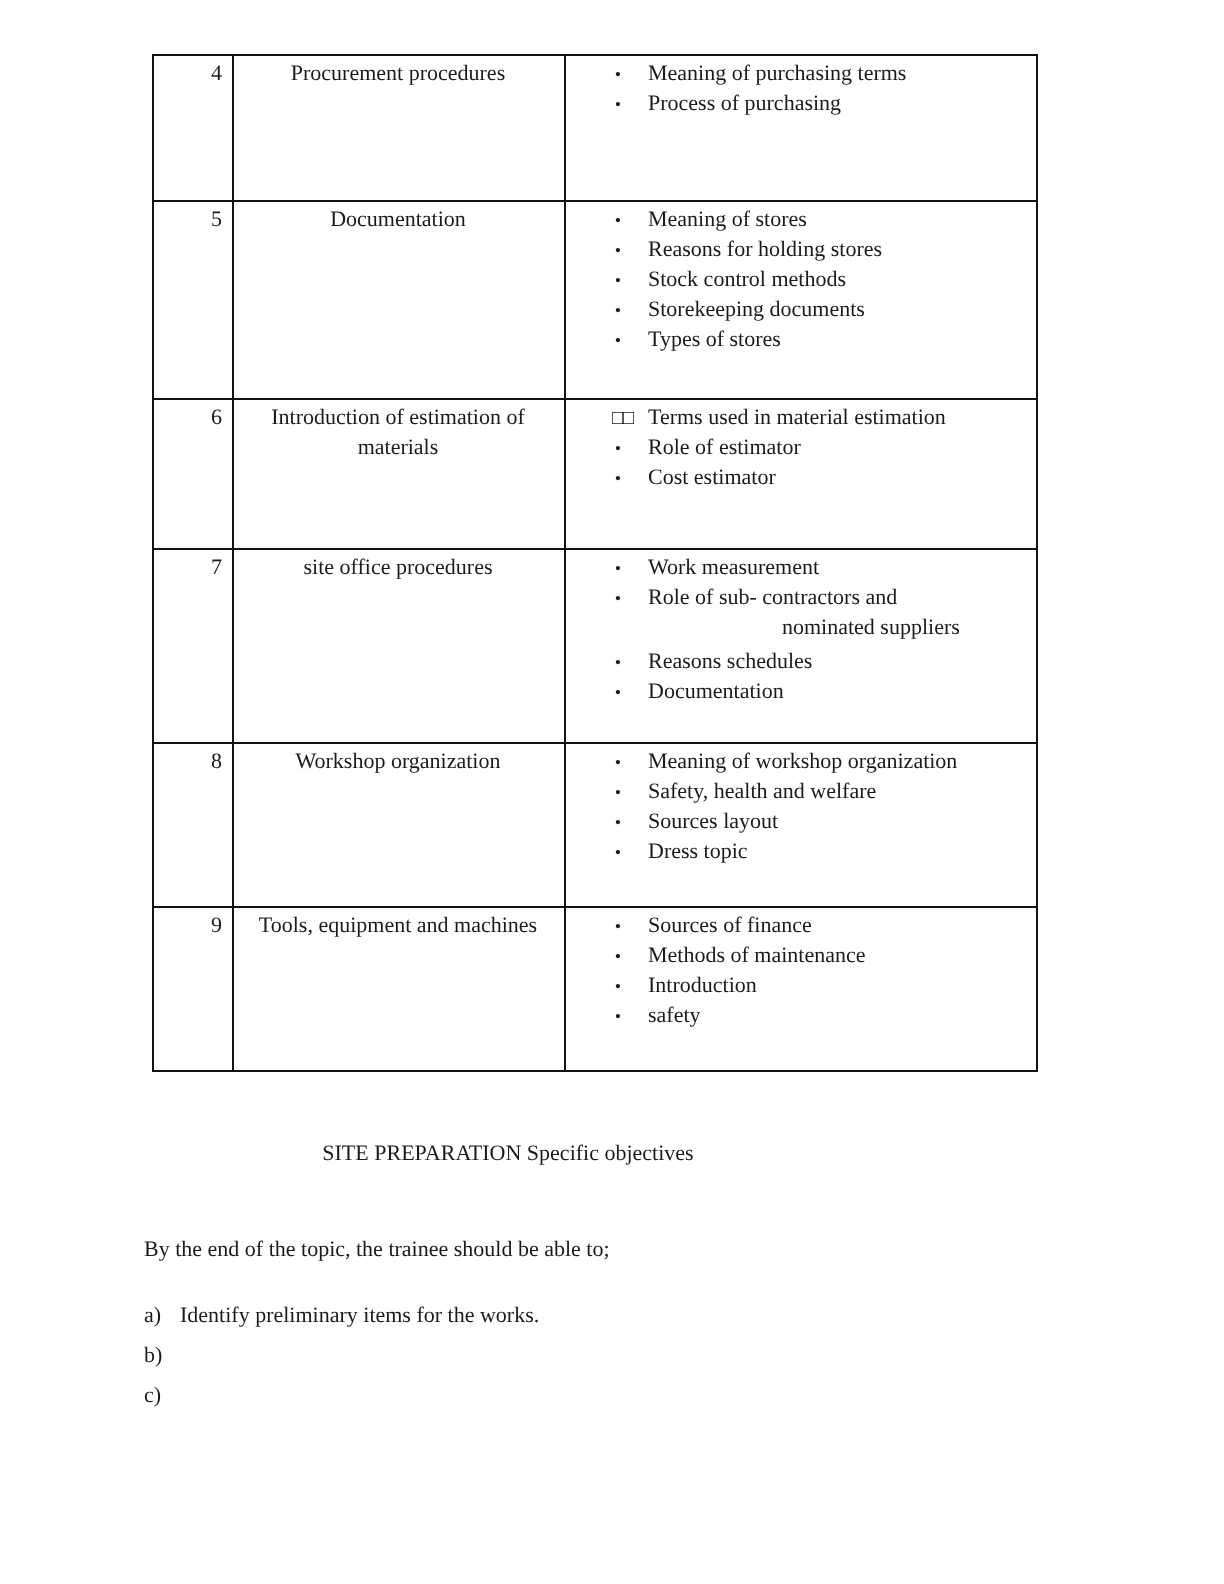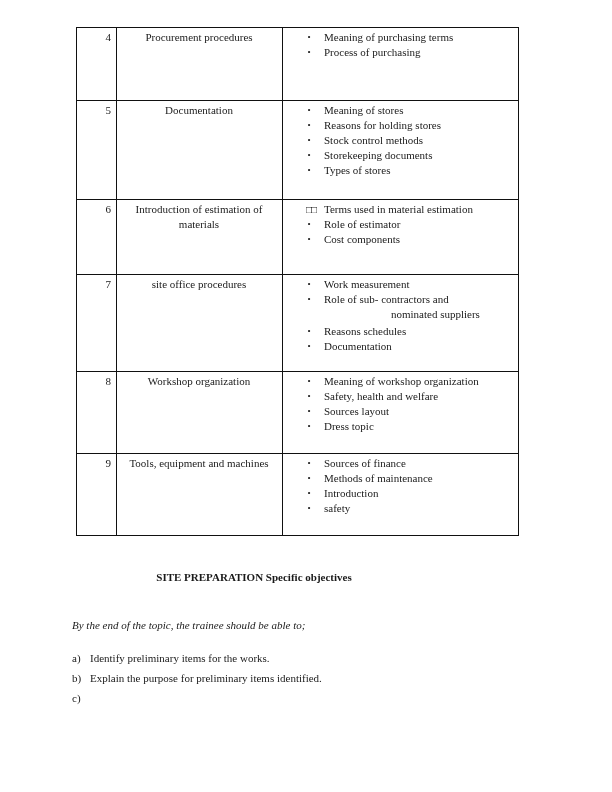--- a/index.html
+++ b/index.html
@@ -9,22 +9,22 @@
     .tbl td { border: 1px solid #111; vertical-align: top; padding: 0; font-size: 11px; line-height: 15px; }
     .c-num { width: 40px; text-align: right; padding: 2px 5px 0 0 !important; box-sizing: border-box; }
     .c-topic { width: 166px; padding: 2px 6px 0 5px !important; box-sizing: border-box; text-align: center; }
     .c-content { padding: 2px 4px 0 0 !important; box-sizing: border-box; }
     ul.items { list-style: none; margin: 0; padding: 0; }
     ul.items li { position: relative; padding-left: 41px; }
     ul.items li .bullet { position: absolute; left: 21px; top: 0; width: 10px; text-align: center; font-size: 9px; }
     ul.items li .bullet.box { left: 18px; width: 20px; font-size: 10px; letter-spacing: -1px; }
     .cont-line { display: block; padding-left: 67px; }
     .heading { position: absolute; top: 571px; left: 0; width: 508px; text-align: center;
-               font-size: 11px; font-weight: bold; }
-    .intro { position: absolute; top: 619px; left: 72px; font-size: 11px; font-style: italic; }
+               font-size: 11px; font-weight: normal; }
+    .intro { position: absolute; top: 619px; left: 72px; font-size: 11px; }
     .objectives { position: absolute; top: 652px; left: 72px; margin: 0; padding: 0; list-style: none; font-size: 11px; }
     .objectives li { position: relative; padding-left: 18px; height: 20px; line-height: 13px; }
     .objectives li .mark { position: absolute; left: 0; }
   </style>
 </head>
 <body>
 
 <table class="tbl">
   <tbody id="tbl-body">
       <tr style="height: 73px;">
@@ -50,21 +50,21 @@
           </ul>
         </td>
       </tr>
       <tr style="height: 75px;">
         <td class="c-num">6</td>
         <td class="c-topic">Introduction of estimation of materials</td>
         <td class="c-content">
           <ul class="items">
             <li><span class="bullet box">□□</span><span>Terms used in material estimation</span></li>
             <li><span class="bullet">•</span><span>Role of estimator</span></li>
-            <li><span class="bullet">•</span><span>Cost components</span></li>
+            <li><span class="bullet">•</span><span>Cost estimator</span></li>
           </ul>
         </td>
       </tr>
       <tr style="height: 97px;">
         <td class="c-num">7</td>
         <td class="c-topic">site office procedures</td>
         <td class="c-content">
           <ul class="items">
             <li><span class="bullet">•</span><span>Work measurement</span></li>
             <li style="margin-bottom: 2px;"><span class="bullet">•</span><span>Role of sub- contractors and</span><span class="cont-line">nominated suppliers</span></li>
@@ -97,15 +97,15 @@
           </ul>
         </td>
       </tr>
     </tbody>
 </table>
 
 <div class="heading">SITE PREPARATION Specific objectives</div>
 <div class="intro">By the end of the topic, the trainee should be able to;</div>
 <ul class="objectives">
   <li><span class="mark">a)</span><span>Identify preliminary items for the works.</span></li>
-  <li><span class="mark">b)</span><span>Explain the purpose for preliminary items identified.</span></li>
+  <li><span class="mark">b)</span></li>
   <li><span class="mark">c)</span></li>
 </ul>
 
 </body></html>

